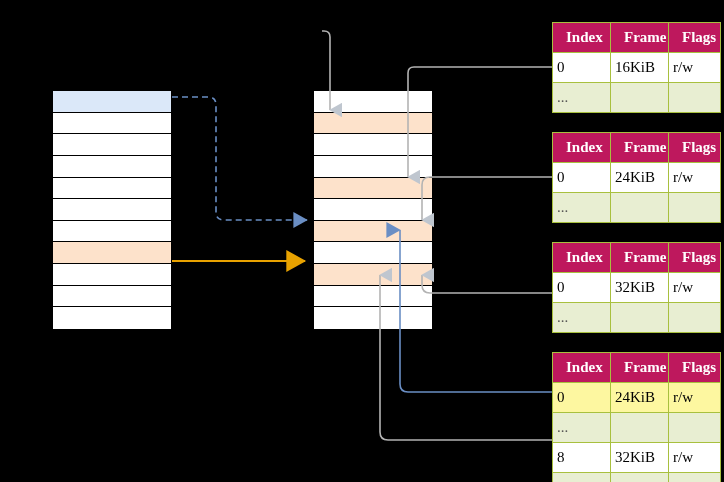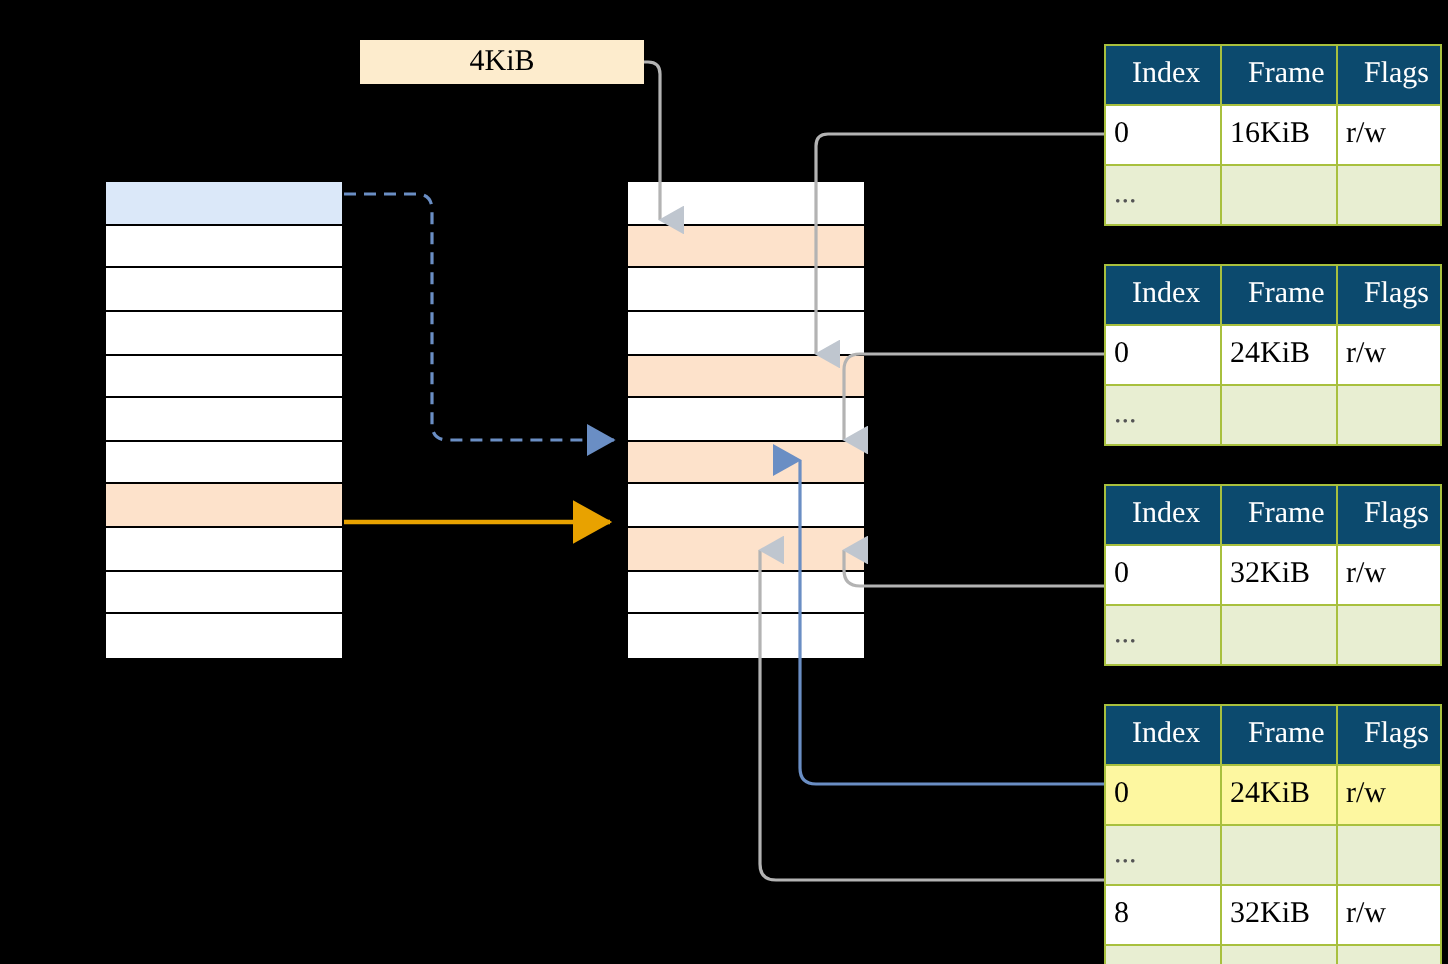--- a/index.html
+++ b/index.html
@@ -42,38 +42,37 @@
     height:30px;
     padding:0 4px;
     font-size:15px;
     font-weight:normal;
     text-align:left;
     color:#000;
     overflow:hidden;
     white-space:nowrap;
   }
   .ptable th{
-    background:#0c4a6e;
+    background:#be185d;
     color:#fff;
-    font-weight:normal;
+    font-weight:bold;
     padding-left:13px;
   }
   .ptable td.ellipsis{background:#e8eed2;color:#555;}
   .ptable tr.dim td{background:#e8eed2;}
   .hl{background:#fdf7a0 !important;}
   .cw-index{width:58px;}
   .cw-frame{width:58px;margin-top:24px;}
   .cw-flags{width:52px;margin-top:16px;}
 </style>
 </head>
 <body>
 
 <div id="stage">
 
-  <div class="sizebox" id="sizebox" style="left:180px;top:20px;width:142px;height:22px;">4KiB</div>
 
   <div class="stack" id="virtual-stack" style="left:52px;top:90px;width:120px;height:238px;">
       <div class="cell blue" style="height: 21.6364px;"></div>
       <div class="cell" style="height: 21.6364px;"></div>
       <div class="cell" style="height: 21.6364px;"></div>
       <div class="cell" style="height: 21.6364px;"></div>
       <div class="cell" style="height: 21.6364px;"></div>
       <div class="cell" style="height: 21.6364px;"></div>
       <div class="cell" style="height: 21.6364px;"></div>
       <div class="cell peach" style="height: 21.6364px;"></div>

